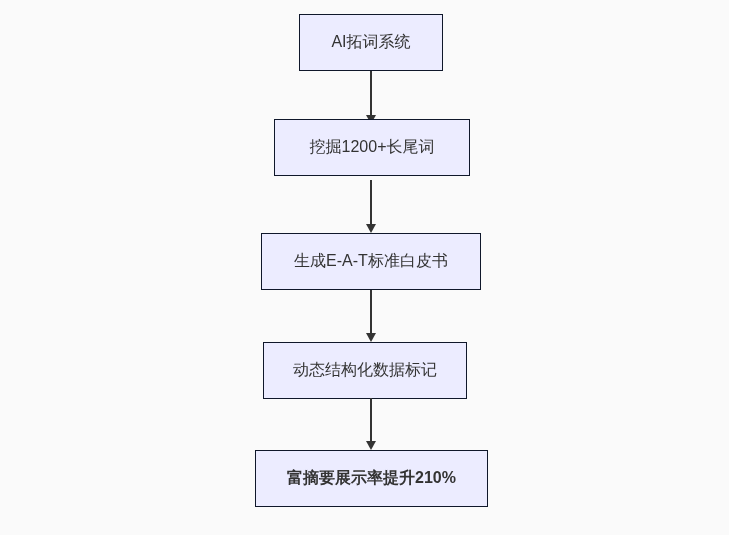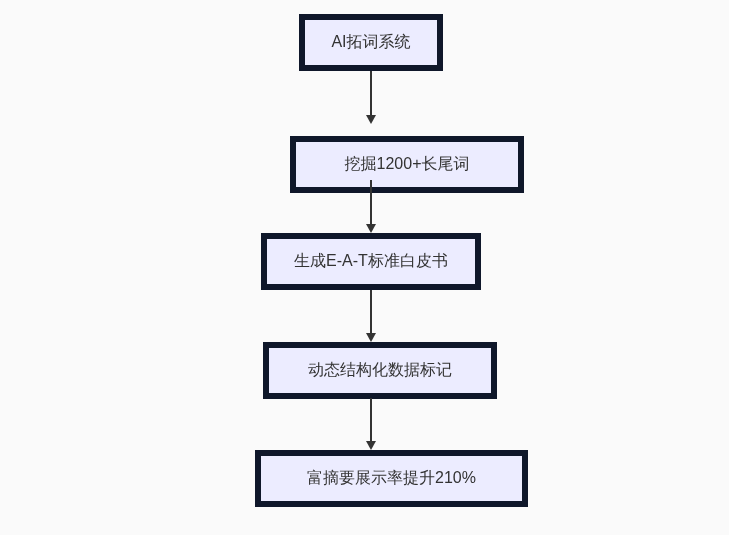--- a/index.html
+++ b/index.html
@@ -19,34 +19,34 @@
     left: 0;
     top: 0;
     width: 729px;
     height: 535px;
   }
   .node {
     position: absolute;
     box-sizing: border-box;
     height: 57px;
     background: #ececff;
-    border: 6px solid #0f172a;
+    border: 1px solid #0f172a;
     color: #333333;
     font-size: 16px;
     display: flex;
     align-items: center;
     justify-content: center;
     text-align: center;
     white-space: nowrap;
   }
   .node-1 { left: 299px; top: 14px;  width: 144px; }
-  .node-2 { left: 274px; top: 136px; width: 234px; margin-left: 16px; }
+  .node-2 { left: 274px; top: 119px; width: 196px; }
   .node-3 { left: 261px; top: 233px; width: 220px; align-items: center; }
-  .node-4 { left: 263px; top: 342px; width: 234px; }
-  .node-5 { left: 255px; top: 450px; width: 273px; }
+  .node-4 { left: 263px; top: 342px; width: 204px; }
+  .node-5 { left: 255px; top: 450px; width: 233px; font-weight: bold; }
 
   .edge-line {
     position: absolute;
     left: 370px;
     width: 2px;
     background: #333333;
   }
   .edge-line-1 { top: 71px;  height: 45px; }
   .edge-line-2 { top: 180px; height: 45px; }
   .edge-line-3 { top: 290px; height: 44px; }

